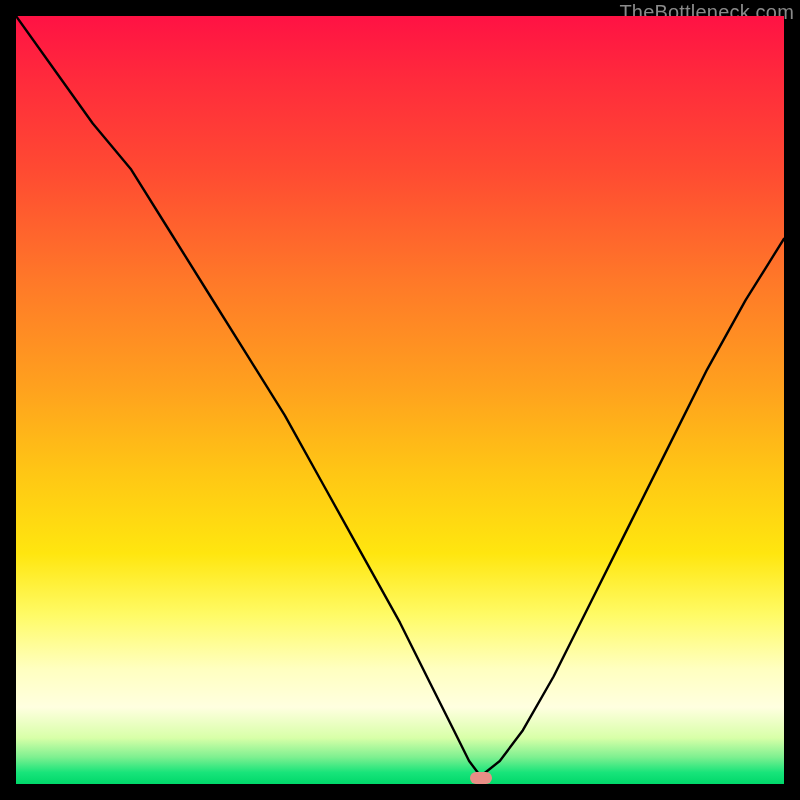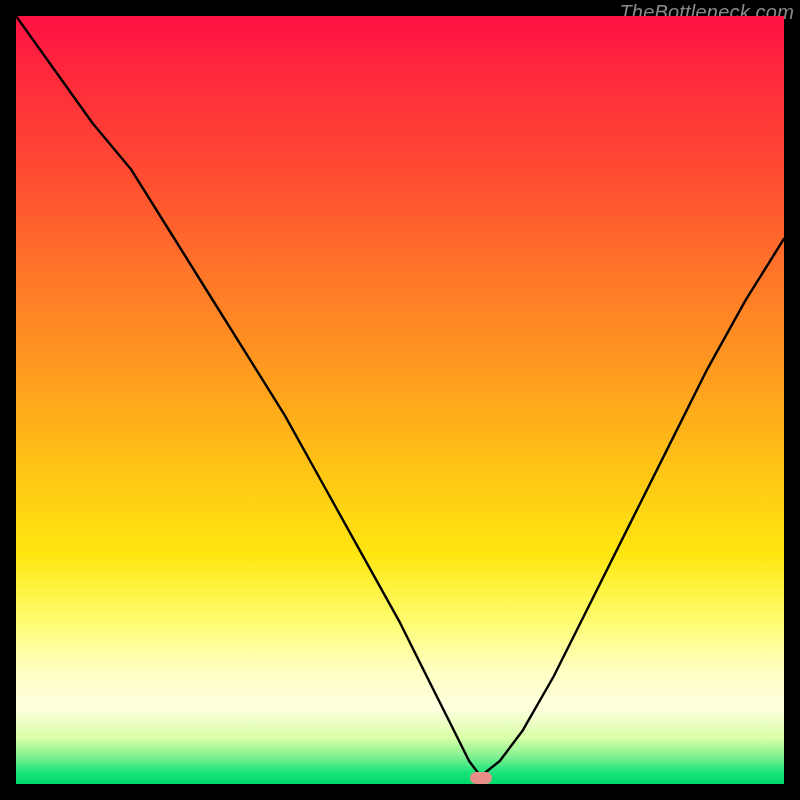--- a/index.html
+++ b/index.html
@@ -58,21 +58,20 @@
     transform: translate(-50%, -50%);
   }
   .watermark {
     position: absolute;
     top: 1px;
     right: 6px;
     color: #8a8a8a;
     font-size: 20px;
     letter-spacing: 0.2px;
     user-select: none;
-    font-style: italic;
   }
 </style>
 </head>
 <body>
 
 <div class="frame">
 
   <div class="watermark">TheBottleneck.com</div>
 
   <div class="plot-area">

